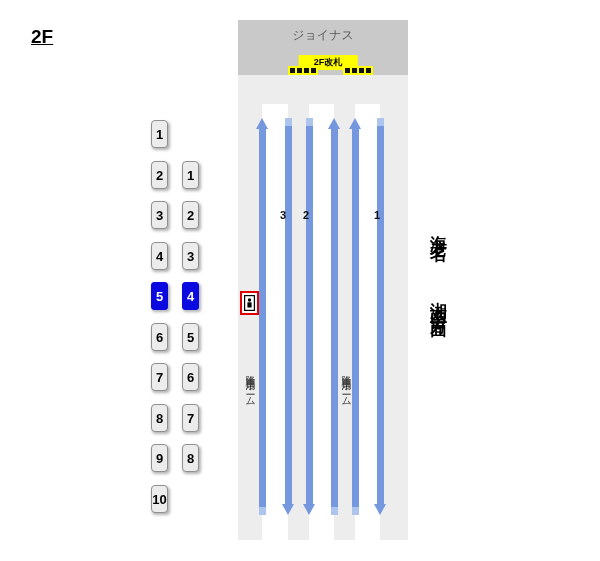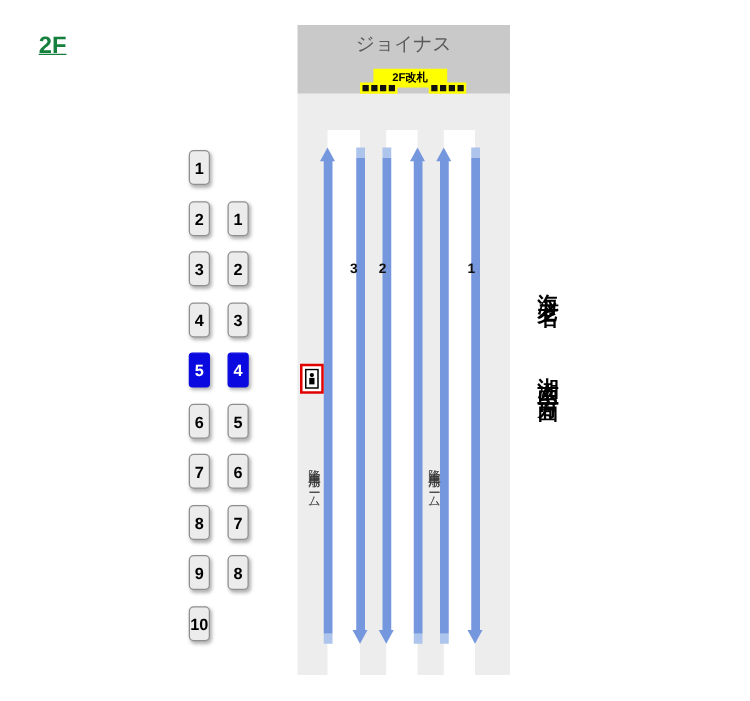--- a/index.html
+++ b/index.html
@@ -1,24 +1,24 @@
 <!DOCTYPE html>
 <html style="--accent_blue: #7497dd; --accent_blue_light: #adc4ec; --highlight_blue: #0a0ae0; --gate_yellow: #ffff00; --elevator_red: #e00000; --building_gray: #c9c9c9; --area_gray: #ededed;"><head>
 <meta charset="utf-8">
 <style>
   html,body { margin:0; padding:0; background:#fff; }
   #canvas {
     position:relative; width:600px; height:561px; background:#fff;
     font-family:"Liberation Sans","DejaVu Sans",sans-serif; overflow:hidden;
   }
-  .floor-label { position:absolute; left:31px; top:26px; font-size:19px; font-weight:bold; color:#15803d;text-decoration:underline; }
+  .floor-label { position:absolute; left:31px; top:26px; font-size:19px; font-weight:bold; color:#000000;text-decoration:underline; }
 
   
   .building { position:absolute; left:238px; top:20px; width:170px; height:55px; background:var(--building_gray); text-align:center; }
-  .building-name { margin-top:9px; font-size:15px; line-height:13px; color:#595959; }
+  .building-name { margin-top:9px; font-size:12px; line-height:13px; color:#595959; }
   .gate-label { position:absolute; left:328px; top:55px; transform:translateX(-50%); background:var(--gate_yellow); color:#000; font-size:9px; font-weight:bold; padding:1px 15px; white-space:nowrap; z-index:6; }
   .gate-group { position:absolute; top:66px; height:9px; background:var(--gate_yellow); display:flex; align-items:center; gap:2px; padding:0 2px; box-sizing:border-box; z-index:6; }
   .gate-square { width:5px; height:5px; background:#111; }
 
   
   .track-area { position:absolute; left:238px; top:75px; width:170px; height:465px; background:var(--area_gray); z-index:1; }
   .trackbed { position:absolute; top:104px; height:436px; background:#fff; z-index:2; }
   .tline { position:absolute; top:118px; width:7px; height:397px; z-index:3; }
   .tline .body { position:absolute; left:0; width:7px; background:var(--accent_blue); }
   .tline .cap { position:absolute; left:0; width:7px; height:8px; background:var(--accent_blue_light); }

